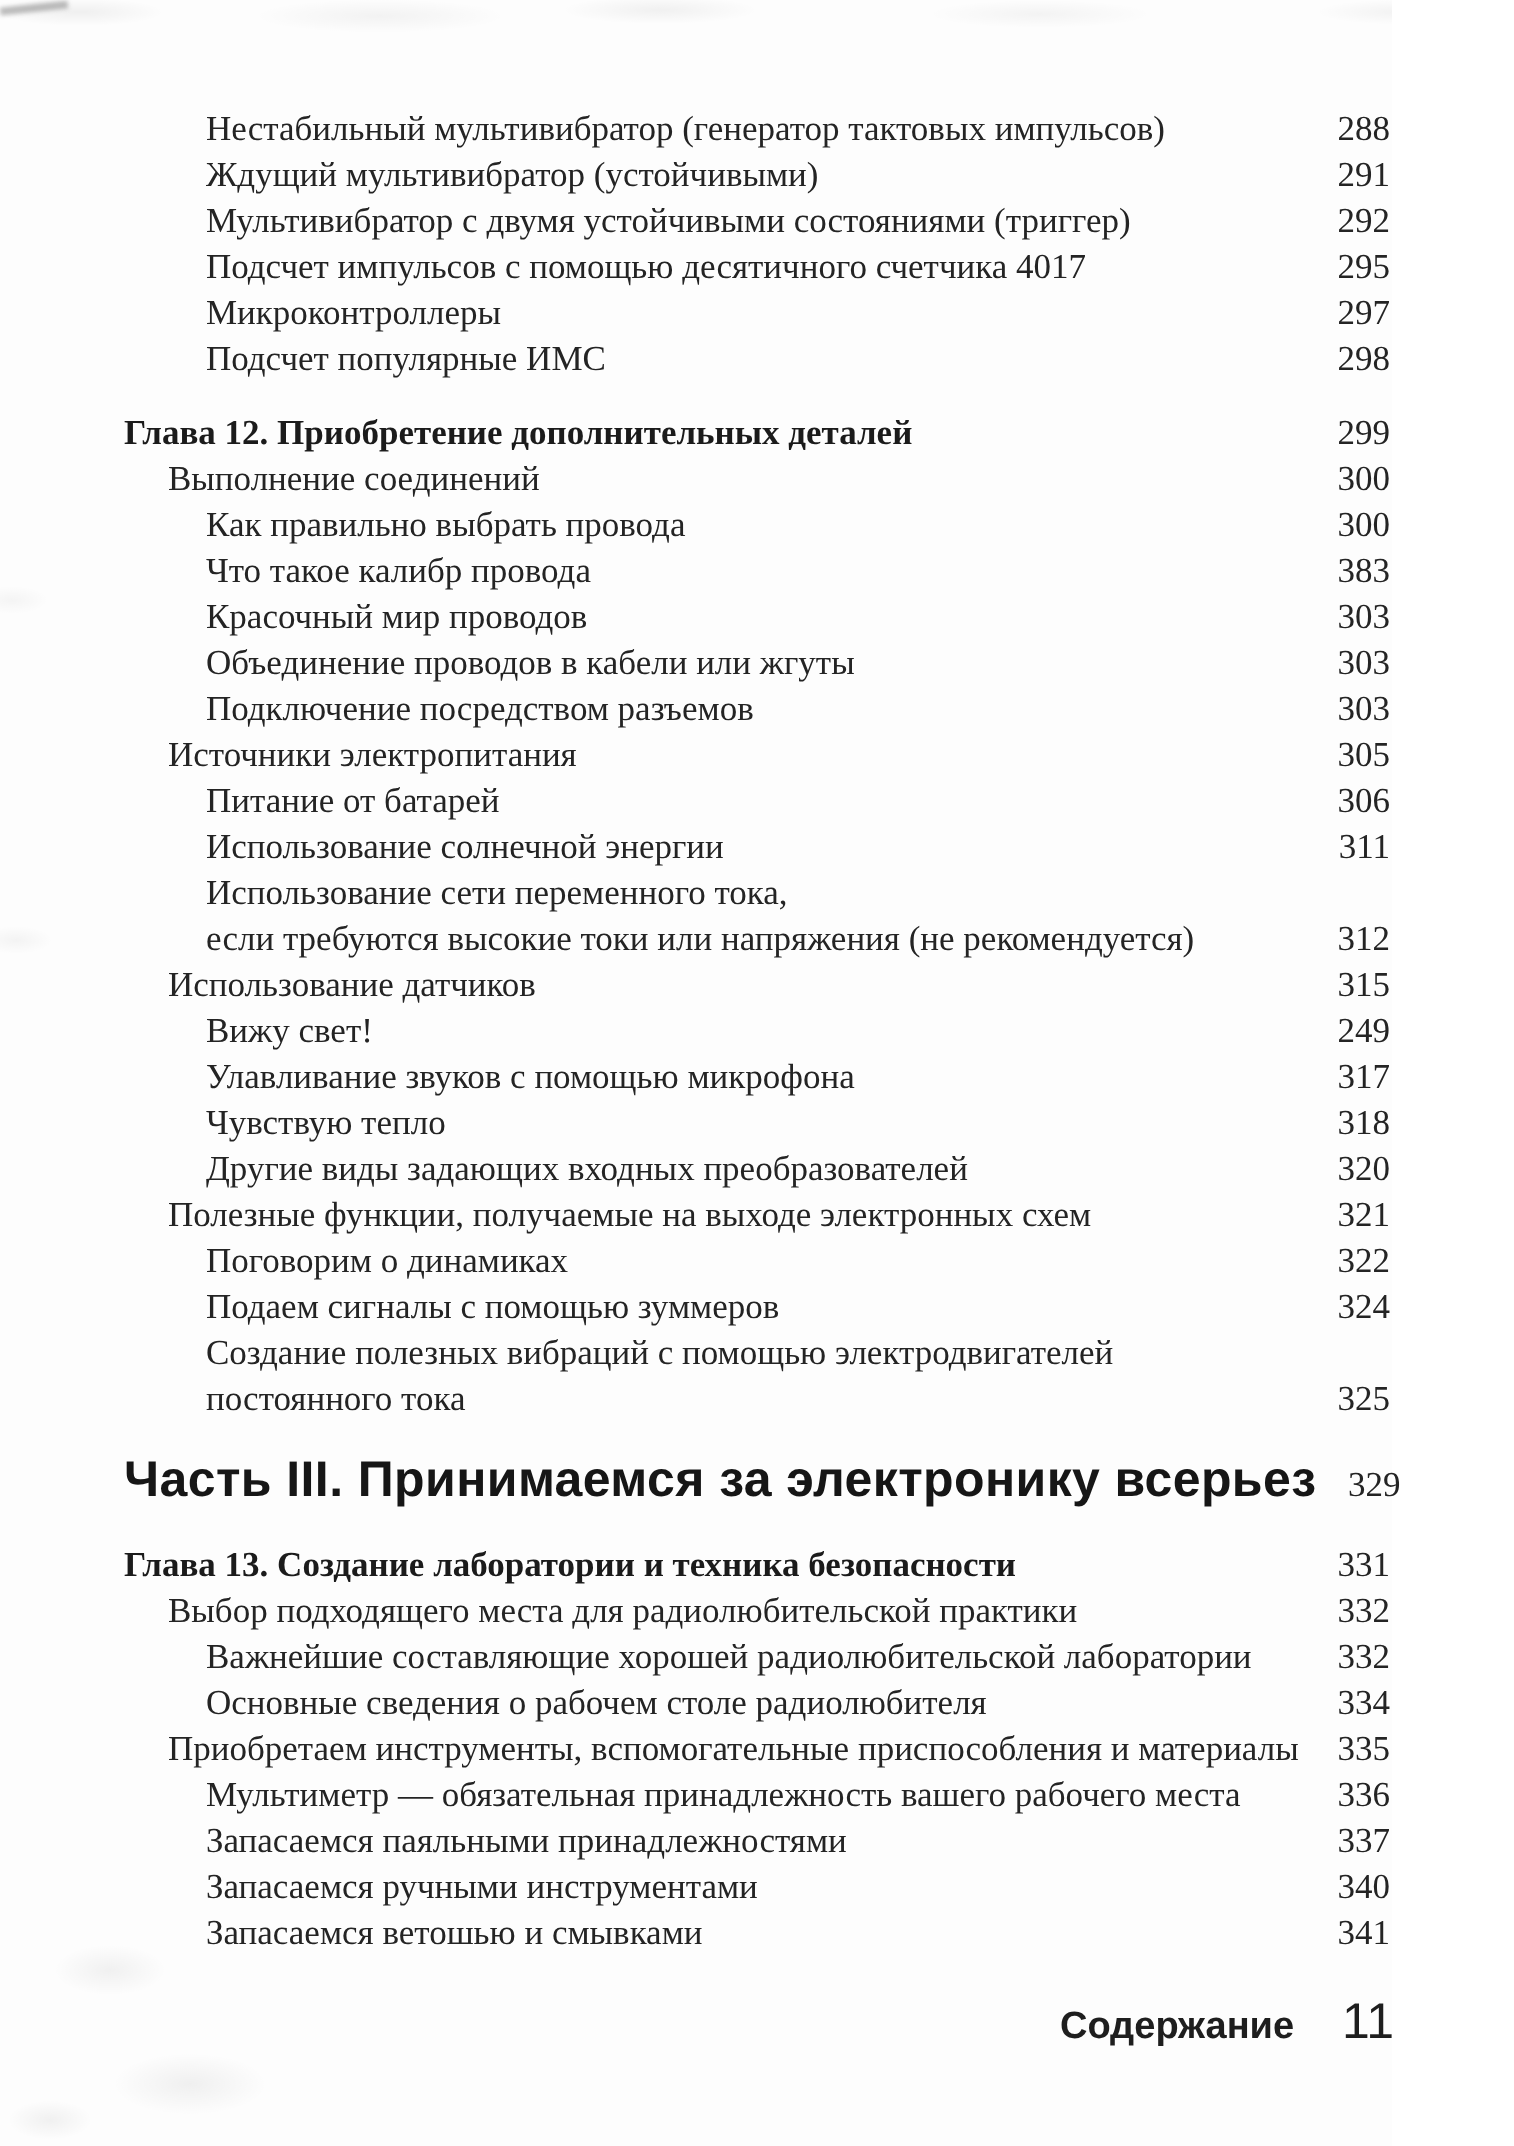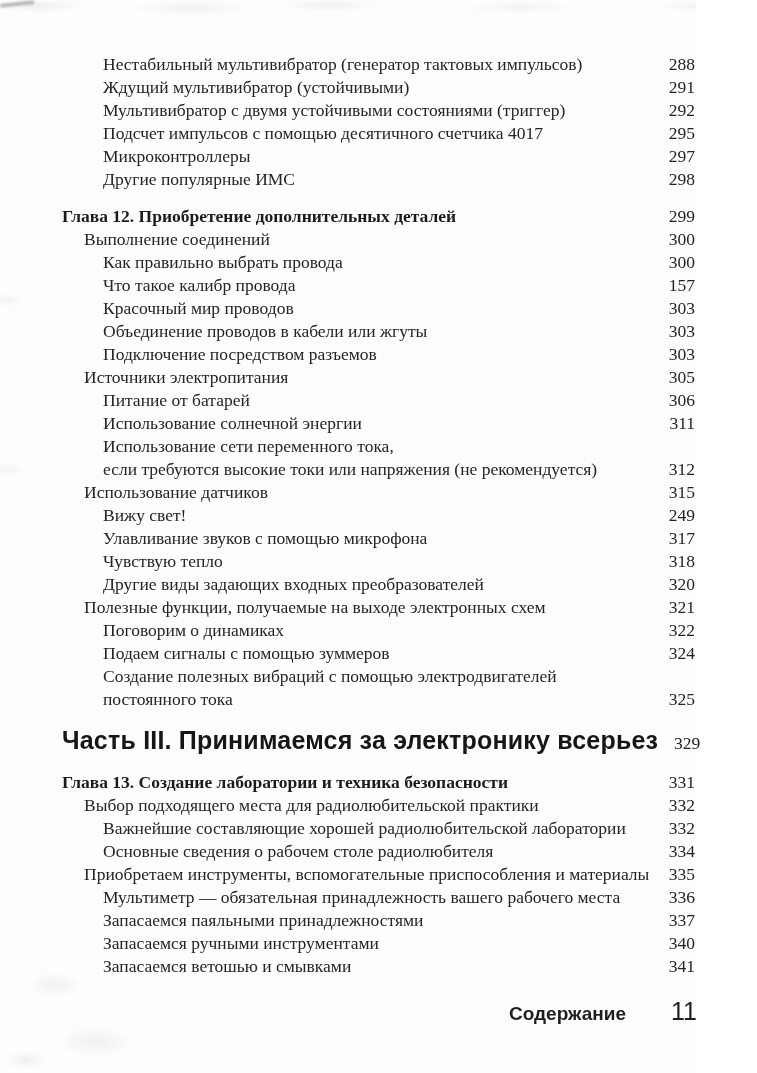--- a/index.html
+++ b/index.html
@@ -78,21 +78,21 @@
     color:#161616;
     letter-spacing:0.2px;
   }
   .footer{
     position:absolute;
     left:62px; top:997px;
     width:635px;
     display:flex;
     justify-content:flex-end;
     align-items:baseline;
-    gap:45px;
+    gap:24px;
     font-family:"Liberation Sans", sans-serif;
     color:#1e1e1e;
   }
   .footer .footer-label{
     font-size:19px;
     font-weight:bold;
   }
   .footer .footer-page{
     font-size:25px;
     font-weight:normal;
@@ -121,38 +121,38 @@
       </div>
       <div class="row lvl-sub">
         <span class="title">Подсчет импульсов с помощью десятичного счетчика 4017</span>
         <span class="num">295</span>
       </div>
       <div class="row lvl-sub">
         <span class="title">Микроконтроллеры</span>
         <span class="num">297</span>
       </div>
       <div class="row lvl-sub">
-        <span class="title">Другие популярные ИМС</span>
+        <span class="title">Подсчет популярные ИМС</span>
         <span class="num">298</span>
       </div>
       <div class="row lvl-chapter">
         <span class="title">Глава 12. Приобретение дополнительных деталей</span>
         <span class="num">299</span>
       </div>
       <div class="row lvl-section">
         <span class="title">Выполнение соединений</span>
         <span class="num">300</span>
       </div>
       <div class="row lvl-sub">
         <span class="title">Как правильно выбрать провода</span>
         <span class="num">300</span>
       </div>
       <div class="row lvl-sub">
         <span class="title">Что такое калибр провода</span>
-        <span class="num">157</span>
+        <span class="num">383</span>
       </div>
       <div class="row lvl-sub">
         <span class="title">Красочный мир проводов</span>
         <span class="num">303</span>
       </div>
       <div class="row lvl-sub">
         <span class="title">Объединение проводов в кабели или жгуты</span>
         <span class="num">303</span>
       </div>
       <div class="row lvl-sub">

